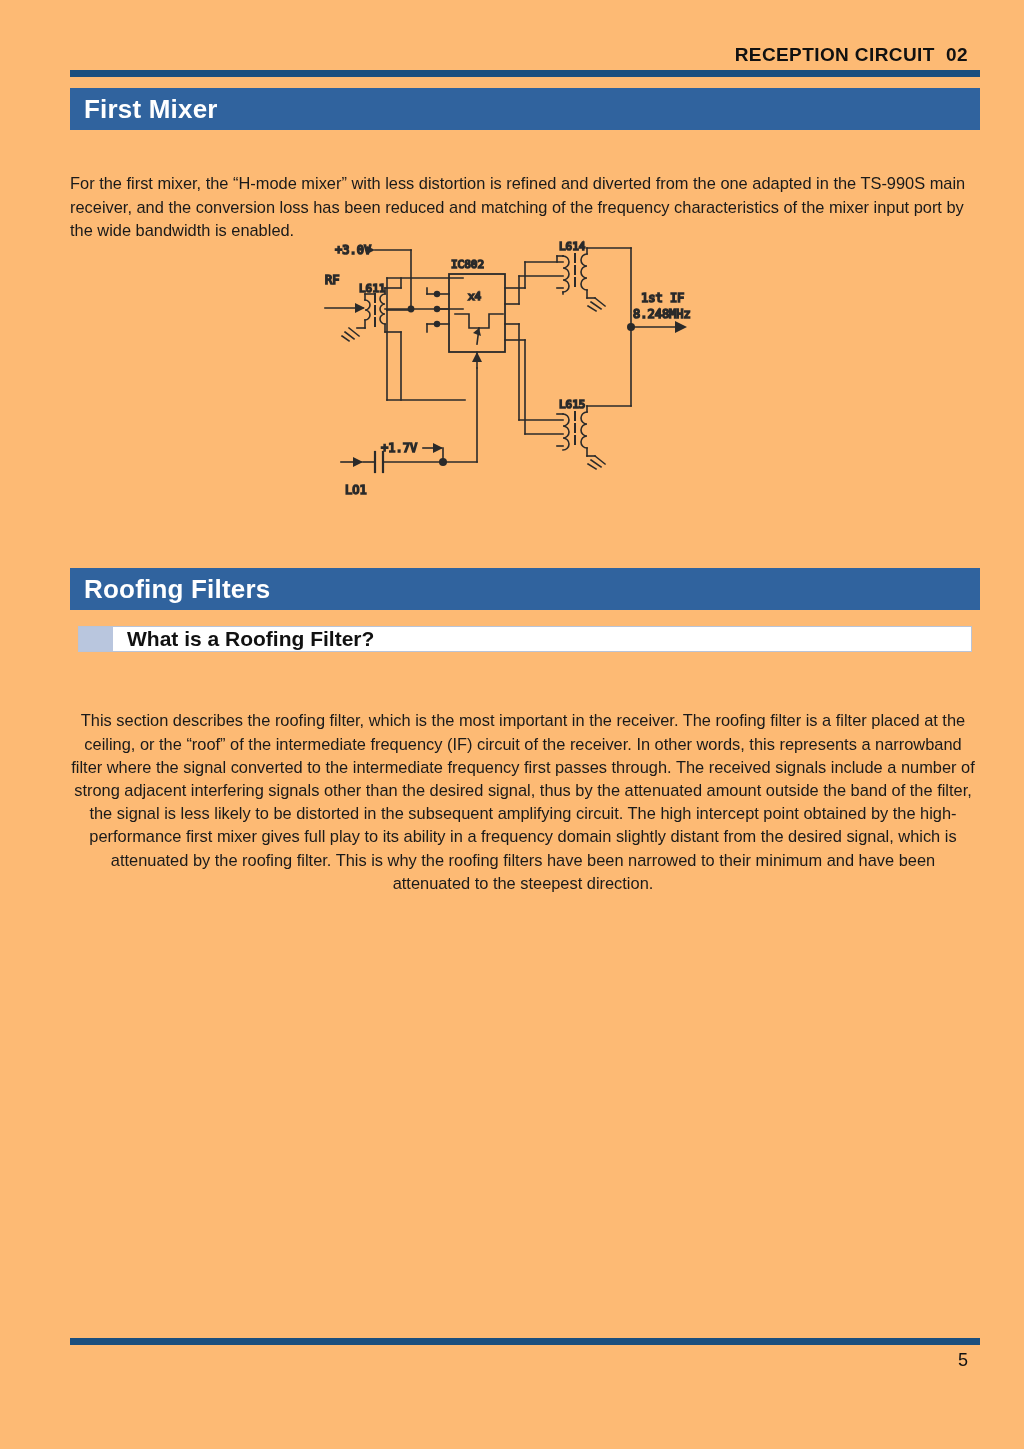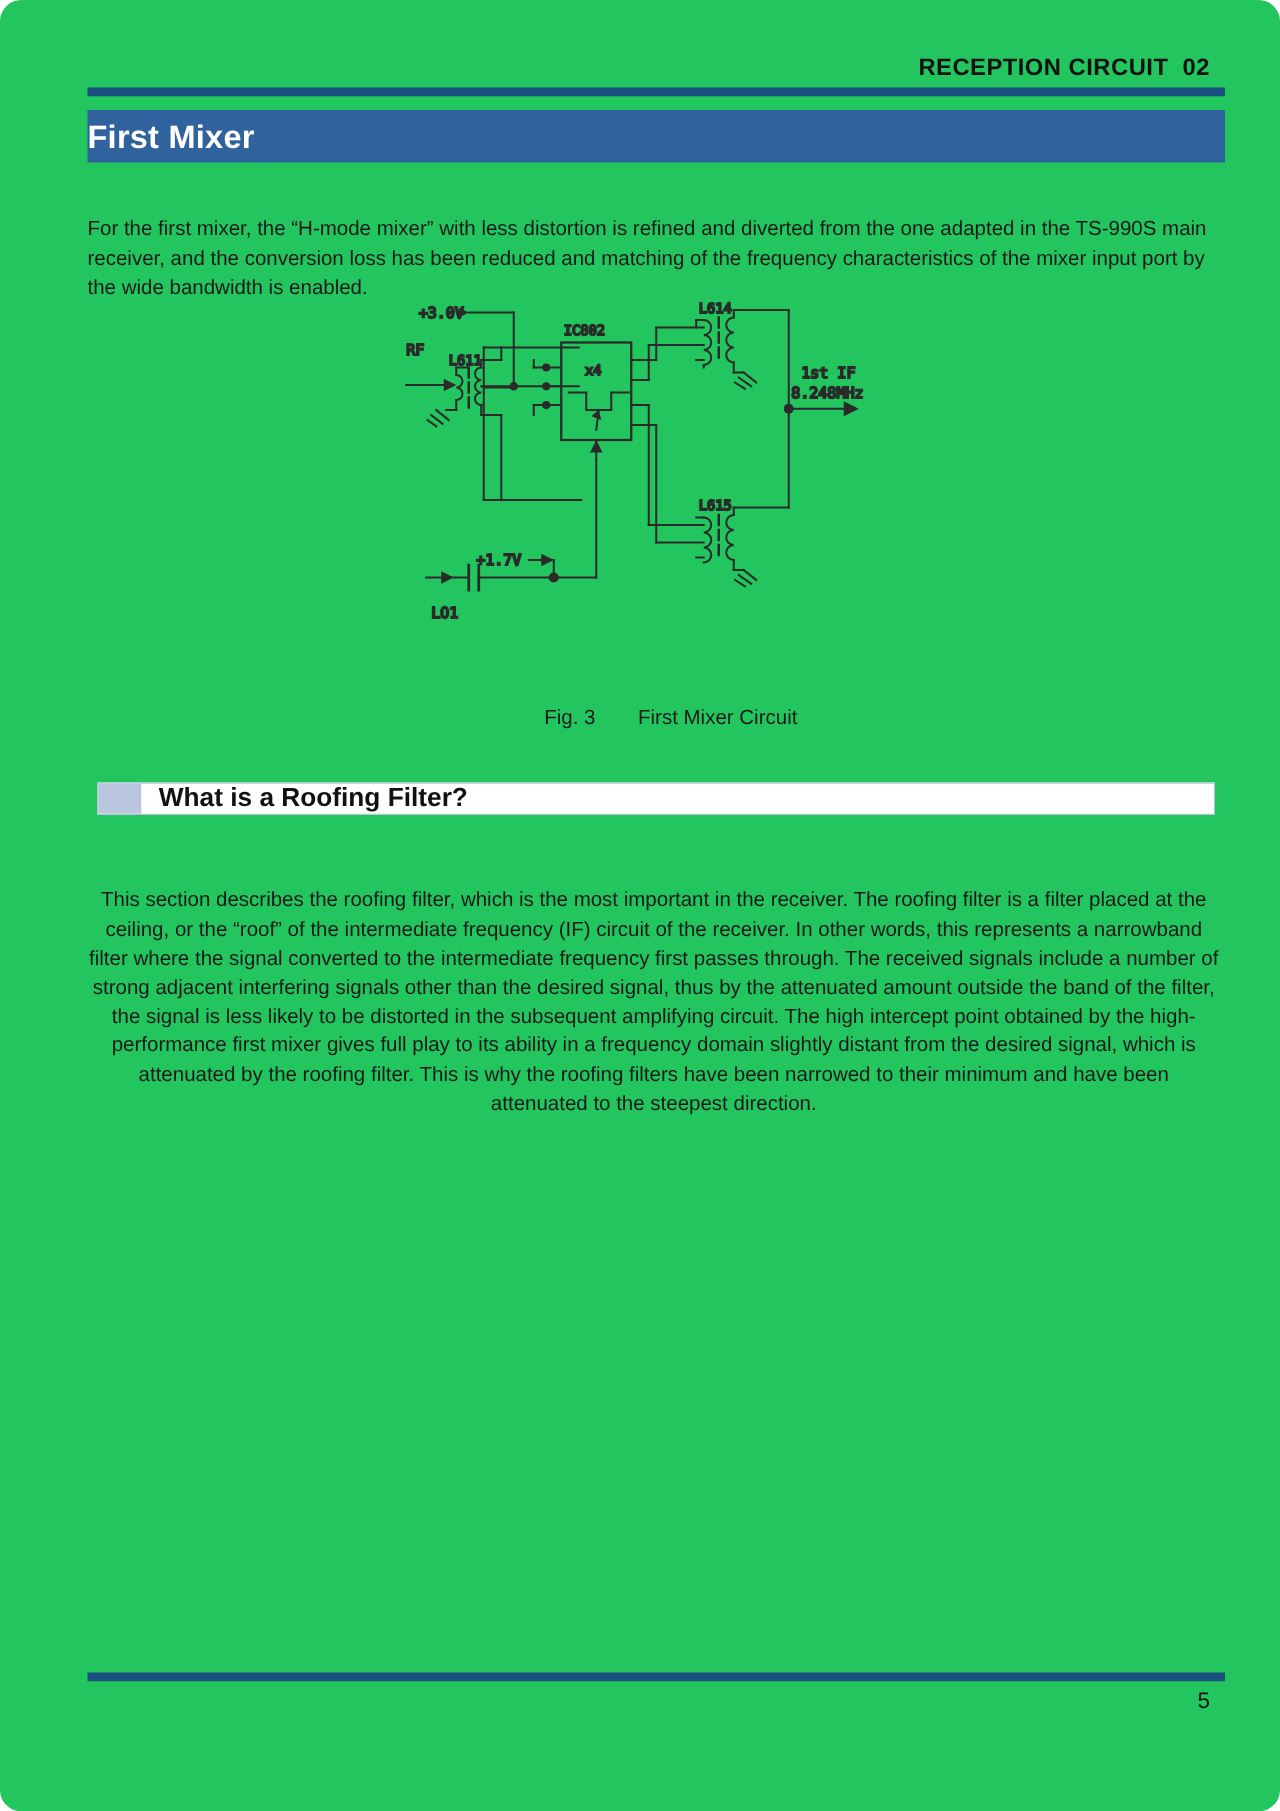--- a/index.html
+++ b/index.html
@@ -12,22 +12,21 @@
     height: 1449px;
     position: relative;
     font-family: "Liberation Sans", sans-serif;
     color: #1a1a1a;
     overflow: hidden;
   }
 
   .page {
     position: absolute;
     inset: 0;
-    background: #22c55e;
-    border-radius: 17px;
+    background: #fdba74;
   }
 
   
   .running-head {
     position: absolute;
     left: 70px;
     right: 56px;
     top: 44px;
     text-align: right;
     font-size: 19px;
@@ -52,20 +51,21 @@
     right: 44px;
     height: 42px;
     background: #30639e;
     display: flex;
     align-items: center;
   }
   .section-banner .label {
     color: #ffffff;
     font-size: 26px;
     font-weight: bold;
+    padding-left: 14px;
     letter-spacing: 0.2px;
     line-height: 1;
   }
   #banner-first-mixer { top: 88px; }
   #banner-roofing { top: 568px; }
 
   
   .subsection {
     position: absolute;
     left: 78px;
@@ -305,20 +305,23 @@
         <line x1="70" y1="220" x2="70" y2="240" stroke-width="2.2"></line>
         <line x1="70" y1="230" x2="164" y2="230"></line>
         <circle cx="130" cy="230" r="4" fill="#2a2a2a" stroke="none"></circle>
       </g>
     </svg>
     <div class="figure-caption">
       <span class="fig-num">Fig. 3</span><span>First Mixer Circuit</span>
     </div>
   </div>
 
+  <div class="section-banner" id="banner-roofing">
+    <span class="label">Roofing Filters</span>
+  </div>
 
   <div class="subsection">
     <span class="swatch"></span>
     <span class="label">What is a Roofing Filter?</span>
   </div>
 
   <p class="body-text" id="para-roofing">This section describes the roofing filter, which is the most important in the receiver. The roofing filter is a filter placed at the ceiling, or the “roof” of the intermediate frequency (IF) circuit of the receiver. In other words, this represents a narrowband filter where the signal converted to the intermediate frequency first passes through. The received signals include a number of strong adjacent interfering signals other than the desired signal, thus by the attenuated amount outside the band of the filter, the signal is less likely to be distorted in the subsequent amplifying circuit. The high intercept point obtained by the high-performance first mixer gives full play to its ability in a frequency domain slightly distant from the desired signal, which is attenuated by the roofing filter. This is why the roofing filters have been narrowed to their minimum and have been attenuated to the steepest direction.</p>
 
   <div class="foot-rule"></div>
   <div class="page-number">5</div>

